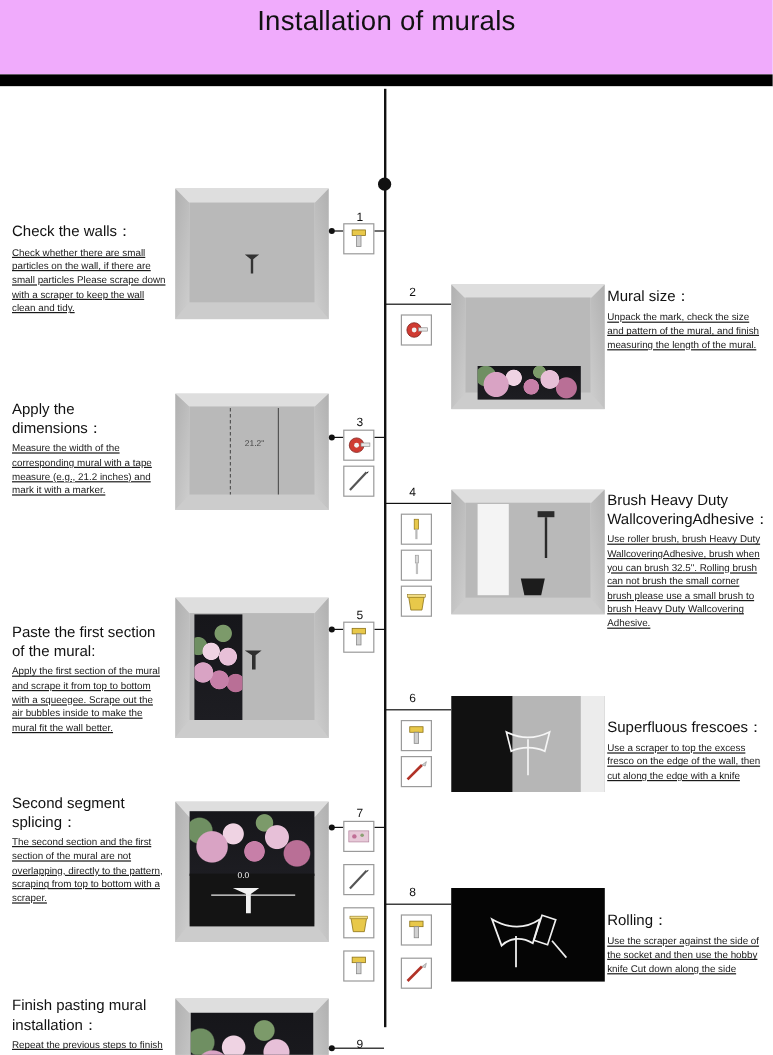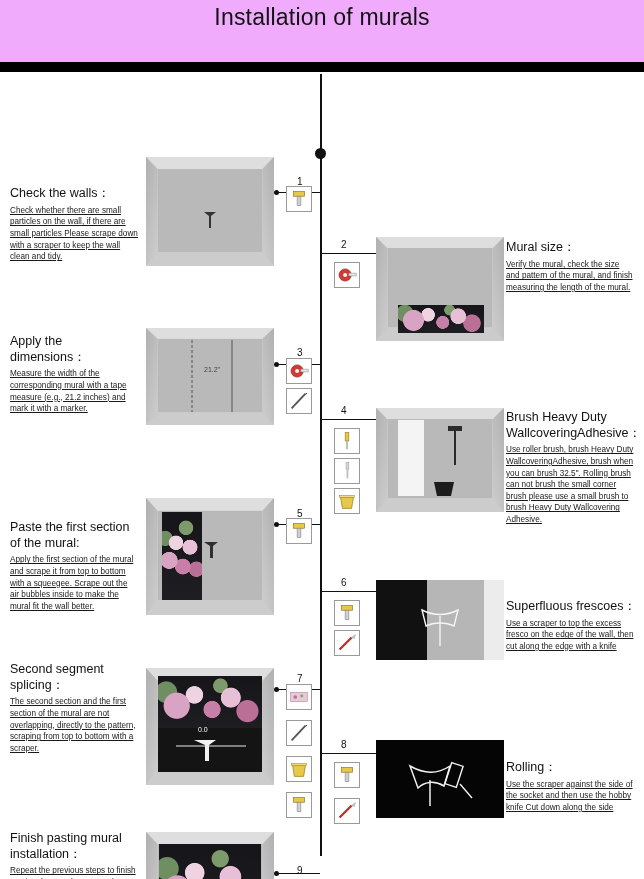--- a/index.html
+++ b/index.html
@@ -198,21 +198,21 @@
       <div class="ceil"></div>
       <div class="wallleft"></div>
       <div class="wallright"></div>
       <div class="wallback"></div>
       <div class="floor"></div>
     </div>
     <div class="flowers" style="left:22px; top:68px; width:86px; height:28px;"></div>
   </div>
   <div class="txtblock" style="left:506px; top:168px; width:128px;">
     <p class="title">Mural size：</p>
-    <p class="body">Verify the mural, check the size and pattern of the mural, and finish measuring the length of the mural.</p>
+    <p class="body">Unpack the mark, check the size and pattern of the mural, and finish measuring the length of the mural.</p>
   </div>
 
   <div class="txtblock" style="left:10px; top:262px; width:130px;">
     <p class="title">Apply the dimensions：</p>
     <p class="body">Measure the width of the corresponding mural with a tape measure (e.g., 21.2 inches) and mark it with a marker.</p>
   </div>
   <div class="photo" style="left:146px; top:256px; width:128px; height:97px;">
     <div class="room">
       <div class="ceil"></div>
       <div class="wallleft"></div>

